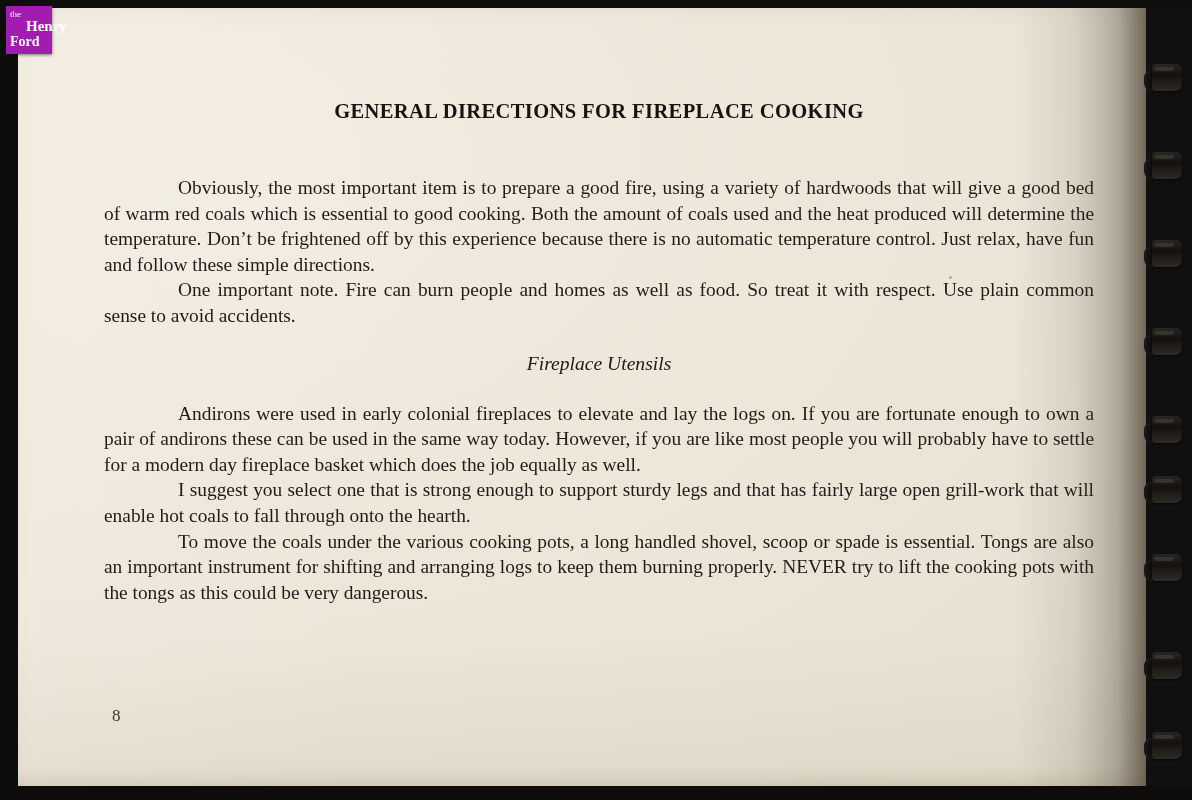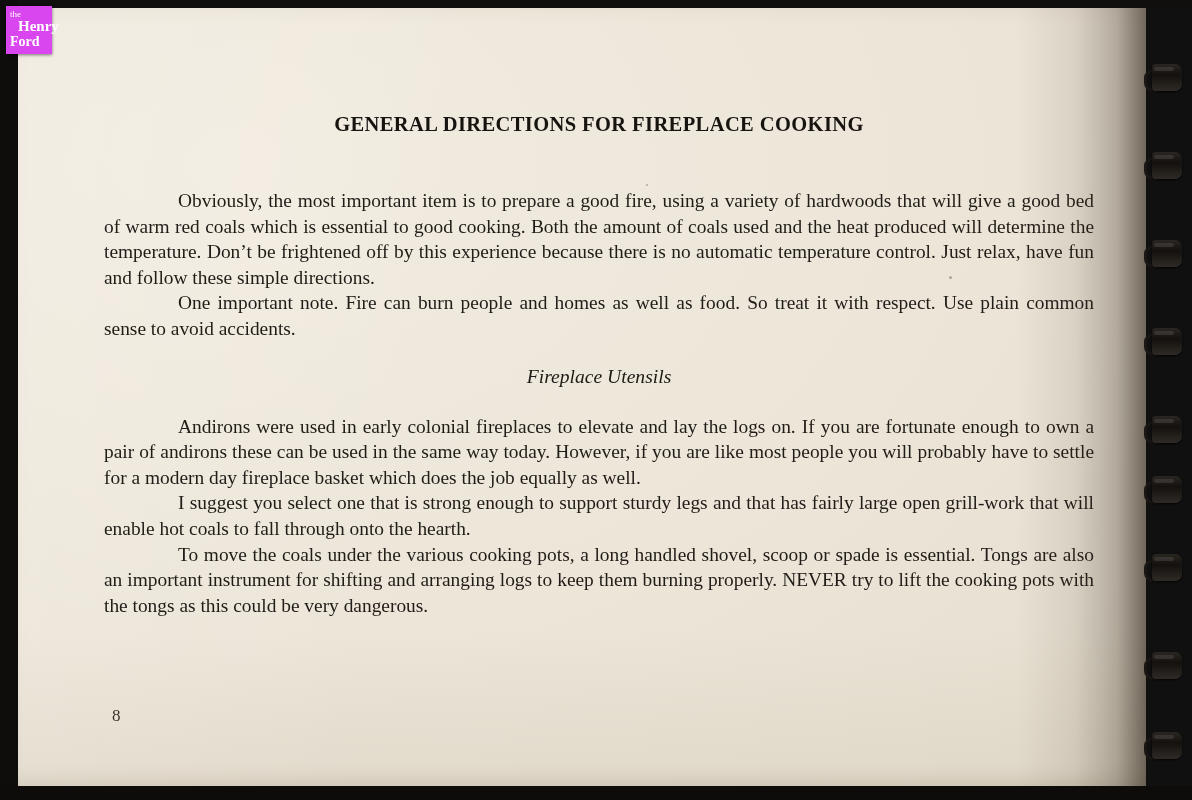--- a/index.html
+++ b/index.html
@@ -118,57 +118,57 @@
     background: transparent;
   }
 
   
   .logo {
     position: absolute;
     left: 6px;
     top: 6px;
     width: 46px;
     height: 48px;
-    background: #d946ef;
+    background: #a21caf;
     color: #ffffff;
     font-family: "Liberation Serif", serif;
     line-height: 1;
     z-index: 6;
     box-shadow: 0 1px 3px rgba(0,0,0,0.5);
   }
   .logo .l1 {
     position: absolute;
     left: 4px; top: 4px;
     font-size: 9px;
     letter-spacing: 0px;
   }
   .logo .l2 {
     position: absolute;
-    left: 12px; top: 13px;
+    left: 20px; top: 13px;
     font-size: 15px;
     font-weight: bold;
   }
   .logo .l3 {
     position: absolute;
     left: 4px; top: 29px;
     font-size: 14px;
     font-weight: bold;
   }
 
   
   .content {
     position: absolute;
     left: 86px;
     top: 92px;
     width: 990px;
     color: #1d1a16;
   }
 
   h1.doc-title {
-    margin: 13px;
+    margin: 0;
     font-size: 20.5px;
     font-weight: bold;
     text-align: center;
     letter-spacing: 0.4px;
     font-family: "Liberation Serif", serif;
     color: #171410;
   }
 
   .body-block {
     margin-top: 52px;

